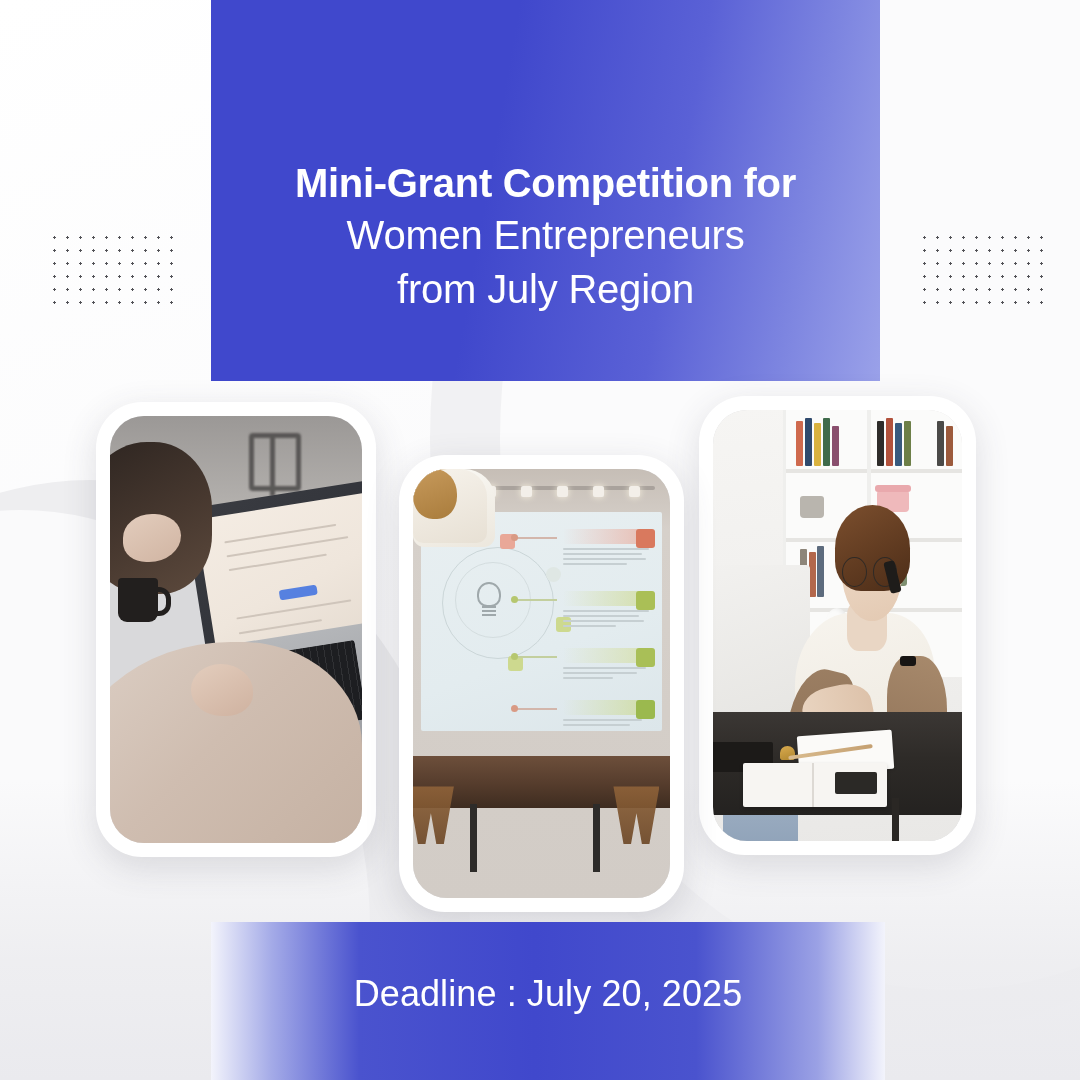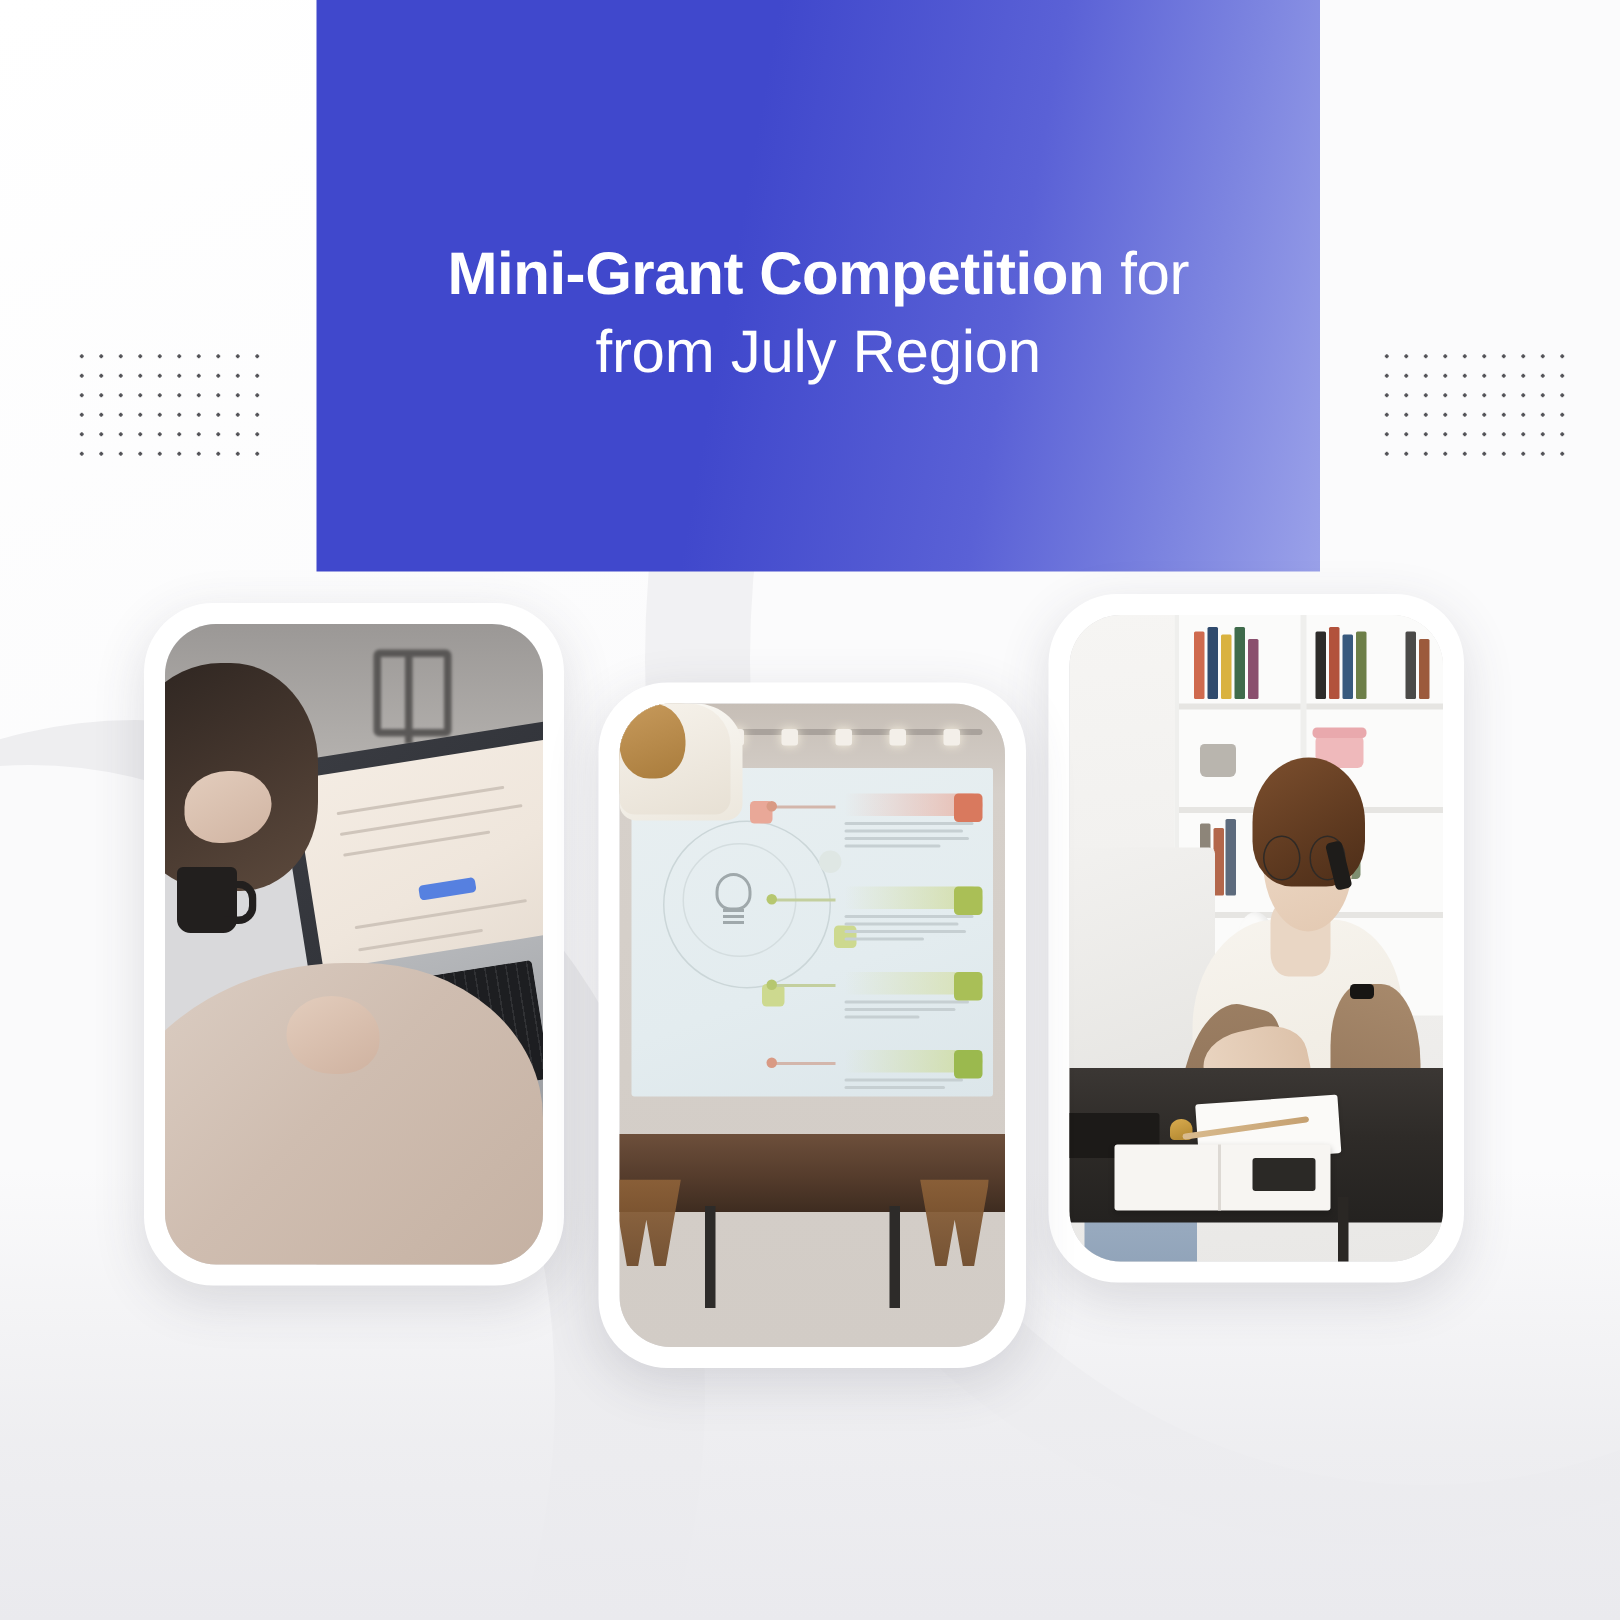--- a/index.html
+++ b/index.html
@@ -70,21 +70,21 @@
     position:absolute;
     left:211px; top:0; width:669px; height:381px;
     display:flex; flex-direction:column;
     align-items:center; justify-content:flex-start;
     padding-top:158px;
     color:#ffffff;
     text-align:center;
   }
   .title-line1 { font-size:40px; line-height:50px; letter-spacing:-0.3px; white-space:nowrap; }
   .title-line1 .strong { font-weight:700; }
-  .title-line1 .light  { font-weight:400; }
+  .title-line1 .light  { font-weight:700; }
   .title-line2, .title-line3 {
     font-weight:300; font-size:40px; line-height:54px; letter-spacing:-0.2px; white-space:nowrap;
   }
 
   
   .dots {
     position:absolute;
     width:130px; height:78px;
     background-image:radial-gradient(#3a3a3f 1.15px, transparent 1.2px);
     background-size:13px 13px;
@@ -278,20 +278,21 @@
   <div class="bg-arc-3"></div>
   <div class="bg-arc-4"></div>
   <div class="bg-bottom-wash"></div>
 
   <div class="band"></div>
 
   <div class="title-wrap">
     <div class="title-line1">
       <span class="strong">Mini-Grant Competition</span><span class="light"> for</span>
     </div>
+    <div class="title-line2">Women Entrepreneurs</div>
     <div class="title-line3">from July Region</div>
   </div>
 
   <div class="dots dots-left"></div>
   <div class="dots dots-right"></div>
 
   <div class="card card-left">
     <div class="photo p1">
       <div class="floor"></div>
       <div class="stool"></div>
@@ -469,14 +470,17 @@
       <div class="deskleg" style="left:72%"></div>
       <div class="calc"></div>
       <div class="gold"></div>
       <div class="paper"></div>
       <div class="notebook"></div>
       <div class="pencil"></div>
       <div class="phone2"></div>
     </div>
   </div>
 
+  <div class="footer-band">
+    <div class="deadline">Deadline : July 20, 2025</div>
+  </div>
 
 </div>
 
 </body></html>

